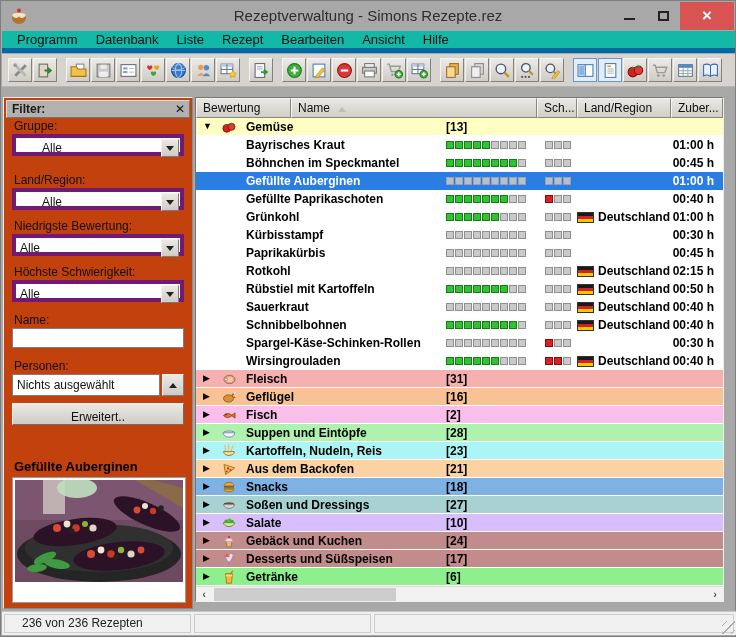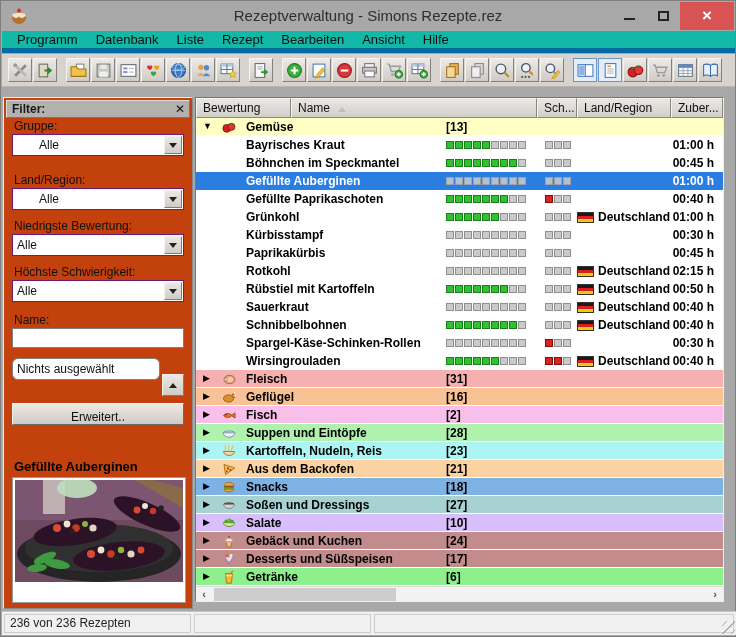--- a/index.html
+++ b/index.html
@@ -27,21 +27,21 @@
   .tb-btn.pressed { background:#e3edf8; border-color:#6a96c8; border-style:solid; }
   .tb-btn svg { width:17px; height:17px; }
   .tb-sep { width:8px; height:24px; }
 
   
   .filter-panel { position:absolute; left:2px; top:96px; width:190px; height:512px; background:#c2410c; border:1px solid; border-color:#efedea #8a8a8a #8a8a8a #efedea; }
   .panel-header { position:absolute; left:2px; width:184px; height:18px; background:#b3b1ad; border:1px solid; border-color:#dddbd7 #757575 #757575 #dddbd7; font-size:12px; color:#1a1a1a; line-height:16px; padding-left:5px; }
   .ph-filter { top:2px; font-weight:bold; }
   .ph-x { position:absolute; right:4px; top:0; font-weight:bold; font-size:12px; color:#111; }
   .flabel { position:absolute; left:10px; font-size:12px; color:#111; }
-  .combo { position:absolute; left:8px; width:172px; height:22px; background:#fff; border:1px solid #701a75; }
+  .combo { position:absolute; left:8px; width:172px; height:22px; background:#fff; border:4px solid #701a75; }
   .combo-val { position:absolute; left:4px; top:3px; font-size:12px; color:#111; }
   .combo-val.indent { left:26px; }
   .combo-btn { position:absolute; right:1px; top:1px; width:18px; height:18px; background:linear-gradient(#ece9e4,#cfccc6); border:1px solid; border-color:#f4f2ee #7f7c77 #7f7c77 #f4f2ee; display:flex; align-items:center; justify-content:center; }
   .tri-down { width:0; height:0; border-left:4px solid transparent; border-right:4px solid transparent; border-top:5px solid #222; }
   .tri-up { width:0; height:0; border-left:4px solid transparent; border-right:4px solid transparent; border-bottom:5px solid #222; }
   .txtfield { position:absolute; left:8px; width:172px; height:20px; background:#fff; border:1px solid #7f7f7f; font-family:inherit; font-size:12px; padding:0 4px; color:#111; }
   .personen-field { width:148px; height:22px; }
   .spin-btn { position:absolute; left:158px; width:22px; height:22px; background:linear-gradient(#ece9e4,#cfccc6); border:1px solid; border-color:#f4f2ee #7f7c77 #7f7c77 #f4f2ee; display:flex; align-items:center; justify-content:center; }
   .adv-btn { position:absolute; left:8px; width:172px; height:22px; background:linear-gradient(#ece9e4,#cfccc6); border:1px solid; border-color:#f4f2ee #6e6b66 #6e6b66 #f4f2ee; display:flex; align-items:center; justify-content:center; gap:6px; font-size:12px; color:#111; }
   .sel-recipe-title { position:absolute; left:10px; font-size:13px; font-weight:bold; color:#000; }
@@ -73,21 +73,21 @@
   .sel .sq-x { background:#b6bfca; border-color:#97a3b1; }
   .flag { width:17px; height:11px; border:1px solid #333; display:inline-block; flex:none; }
   .flag b { display:block; height:3px; }
   .hscroll { position:absolute; left:0; bottom:0; width:527px; height:15px; background:#f2f2f2; border-top:1px solid #dcdcdc; }
   .sarrow { position:absolute; top:0; width:16px; height:15px; text-align:center; line-height:14px; font-size:11px; color:#555; font-weight:bold; }
   .sarrow.right { right:0; }
   .sthumb { position:absolute; left:18px; top:1px; width:182px; height:13px; background:#cdcdcd; }
 
   
   .statusbar { position:absolute; left:1px; top:610px; width:734px; height:24px; background:#f0f0f0; border-top:1px solid #c6c6c6; }
-  .spanel { position:absolute; top:2px; height:19px; border:1px solid #cdcdcd; background:#f0f0f0; font-size:12px; color:#222; line-height:17px; padding-left:5px; }
+  .spanel { position:absolute; top:2px; height:19px; border:1px solid #cdcdcd; background:#f0f0f0; font-size:12px; color:#222; line-height:17px; padding-left:17px; }
   .sp1 { left:2px; width:187px; }
   .sp2 { left:192px; width:177px; }
   .sp3 { left:372px; width:360px; }
   .grip { position:absolute; right:1px; bottom:1px; width:13px; height:13px;
           background:repeating-linear-gradient(135deg, transparent 0 3px, #ababab 3px 4px, transparent 4px 6px); }
 </style>
 </head>
 <body>
 
 <div class="window">
@@ -365,21 +365,21 @@
           <span class="combo-btn">
             <span class="tri-down"></span>
           </span>
         </div>
       </div>
 
     <div class="flabel" style="top:215px;">Name:</div>
     <input class="txtfield" style="top: 230px;" value="">
 
     <div class="flabel" style="top:261px;">Personen:</div>
-    <input class="txtfield personen-field" style="top: 260px; border-radius: 6px;" value="Nichts ausgewählt">
+    <input class="txtfield personen-field" style="top: 276px;" value="Nichts ausgewählt">
     <div class="spin-btn" style="top:276px;">
         <span class="tri-up"></span>
       </div>
 
     <div class="adv-btn" style="top:305px;flex-direction:column;">
       <svg width="14" height="14" viewBox="0 0 14 14">
           <path d="M1 1 h12 l-4.5 5.5 v4.5 l-3 2 v-6.5z" fill="#6a7ae0" stroke="#3a4ab0" stroke-width="1"></path>
         </svg>
       <span>Erweitert..</span>
     </div>

